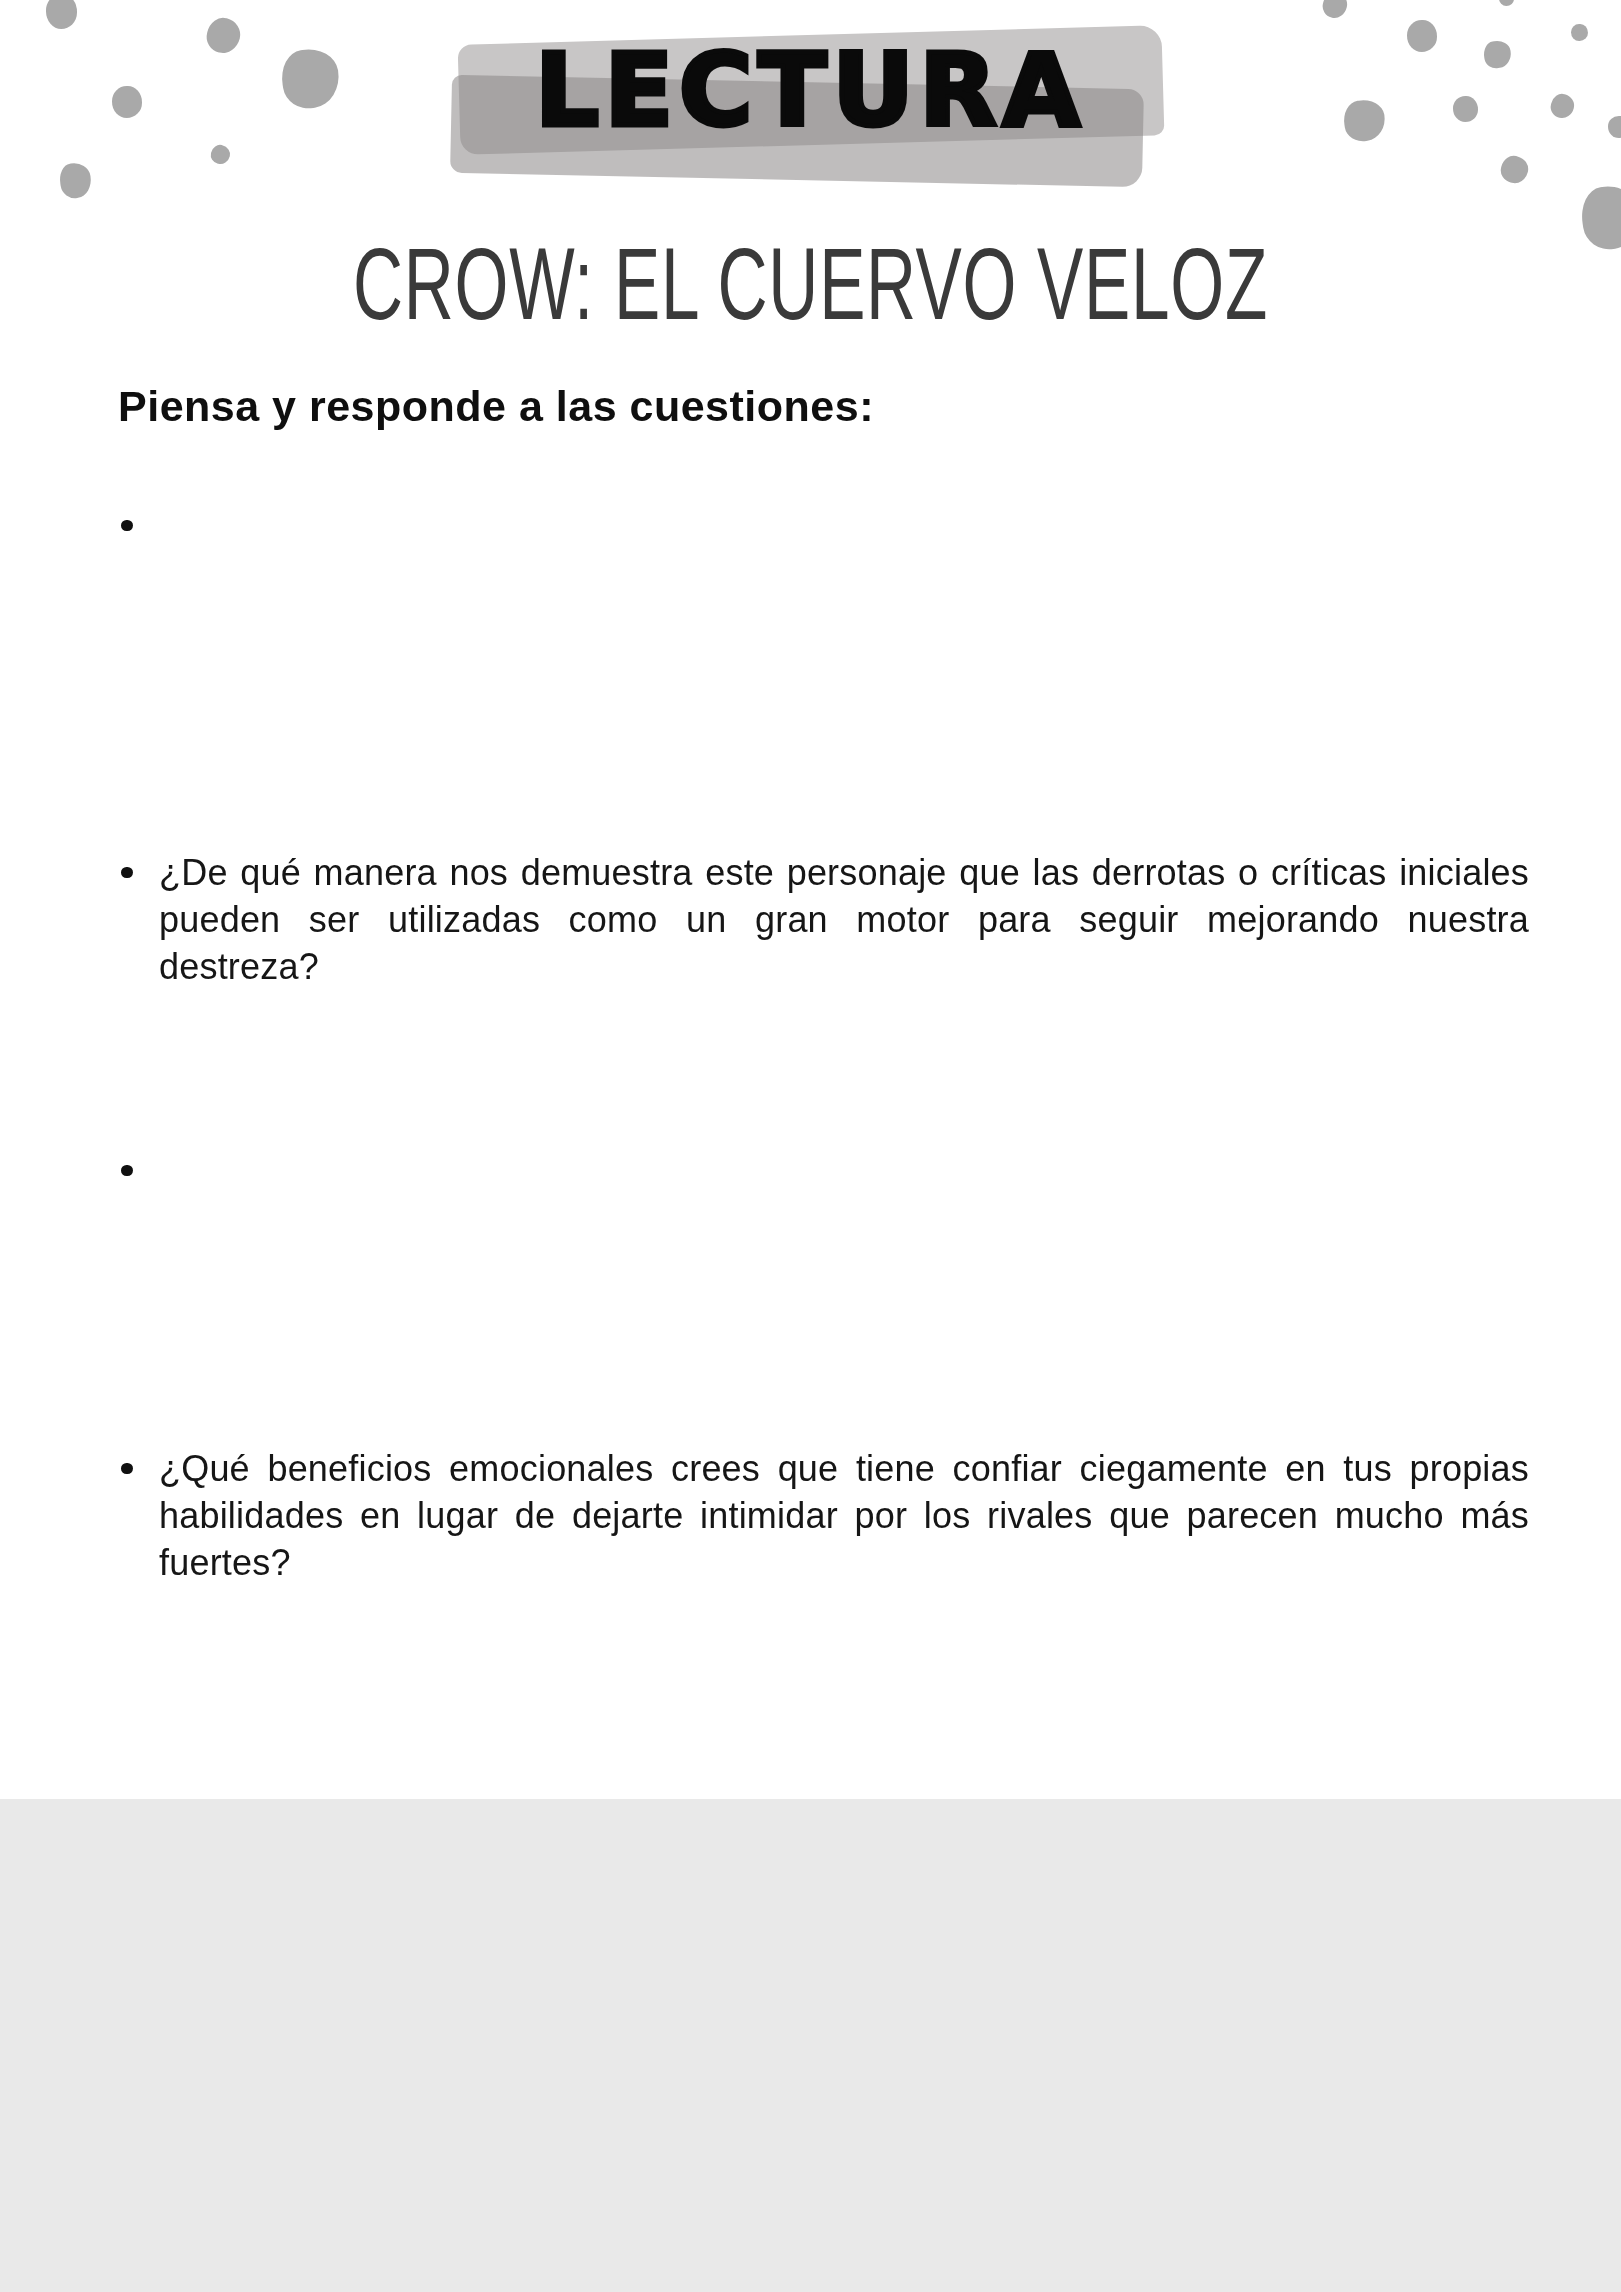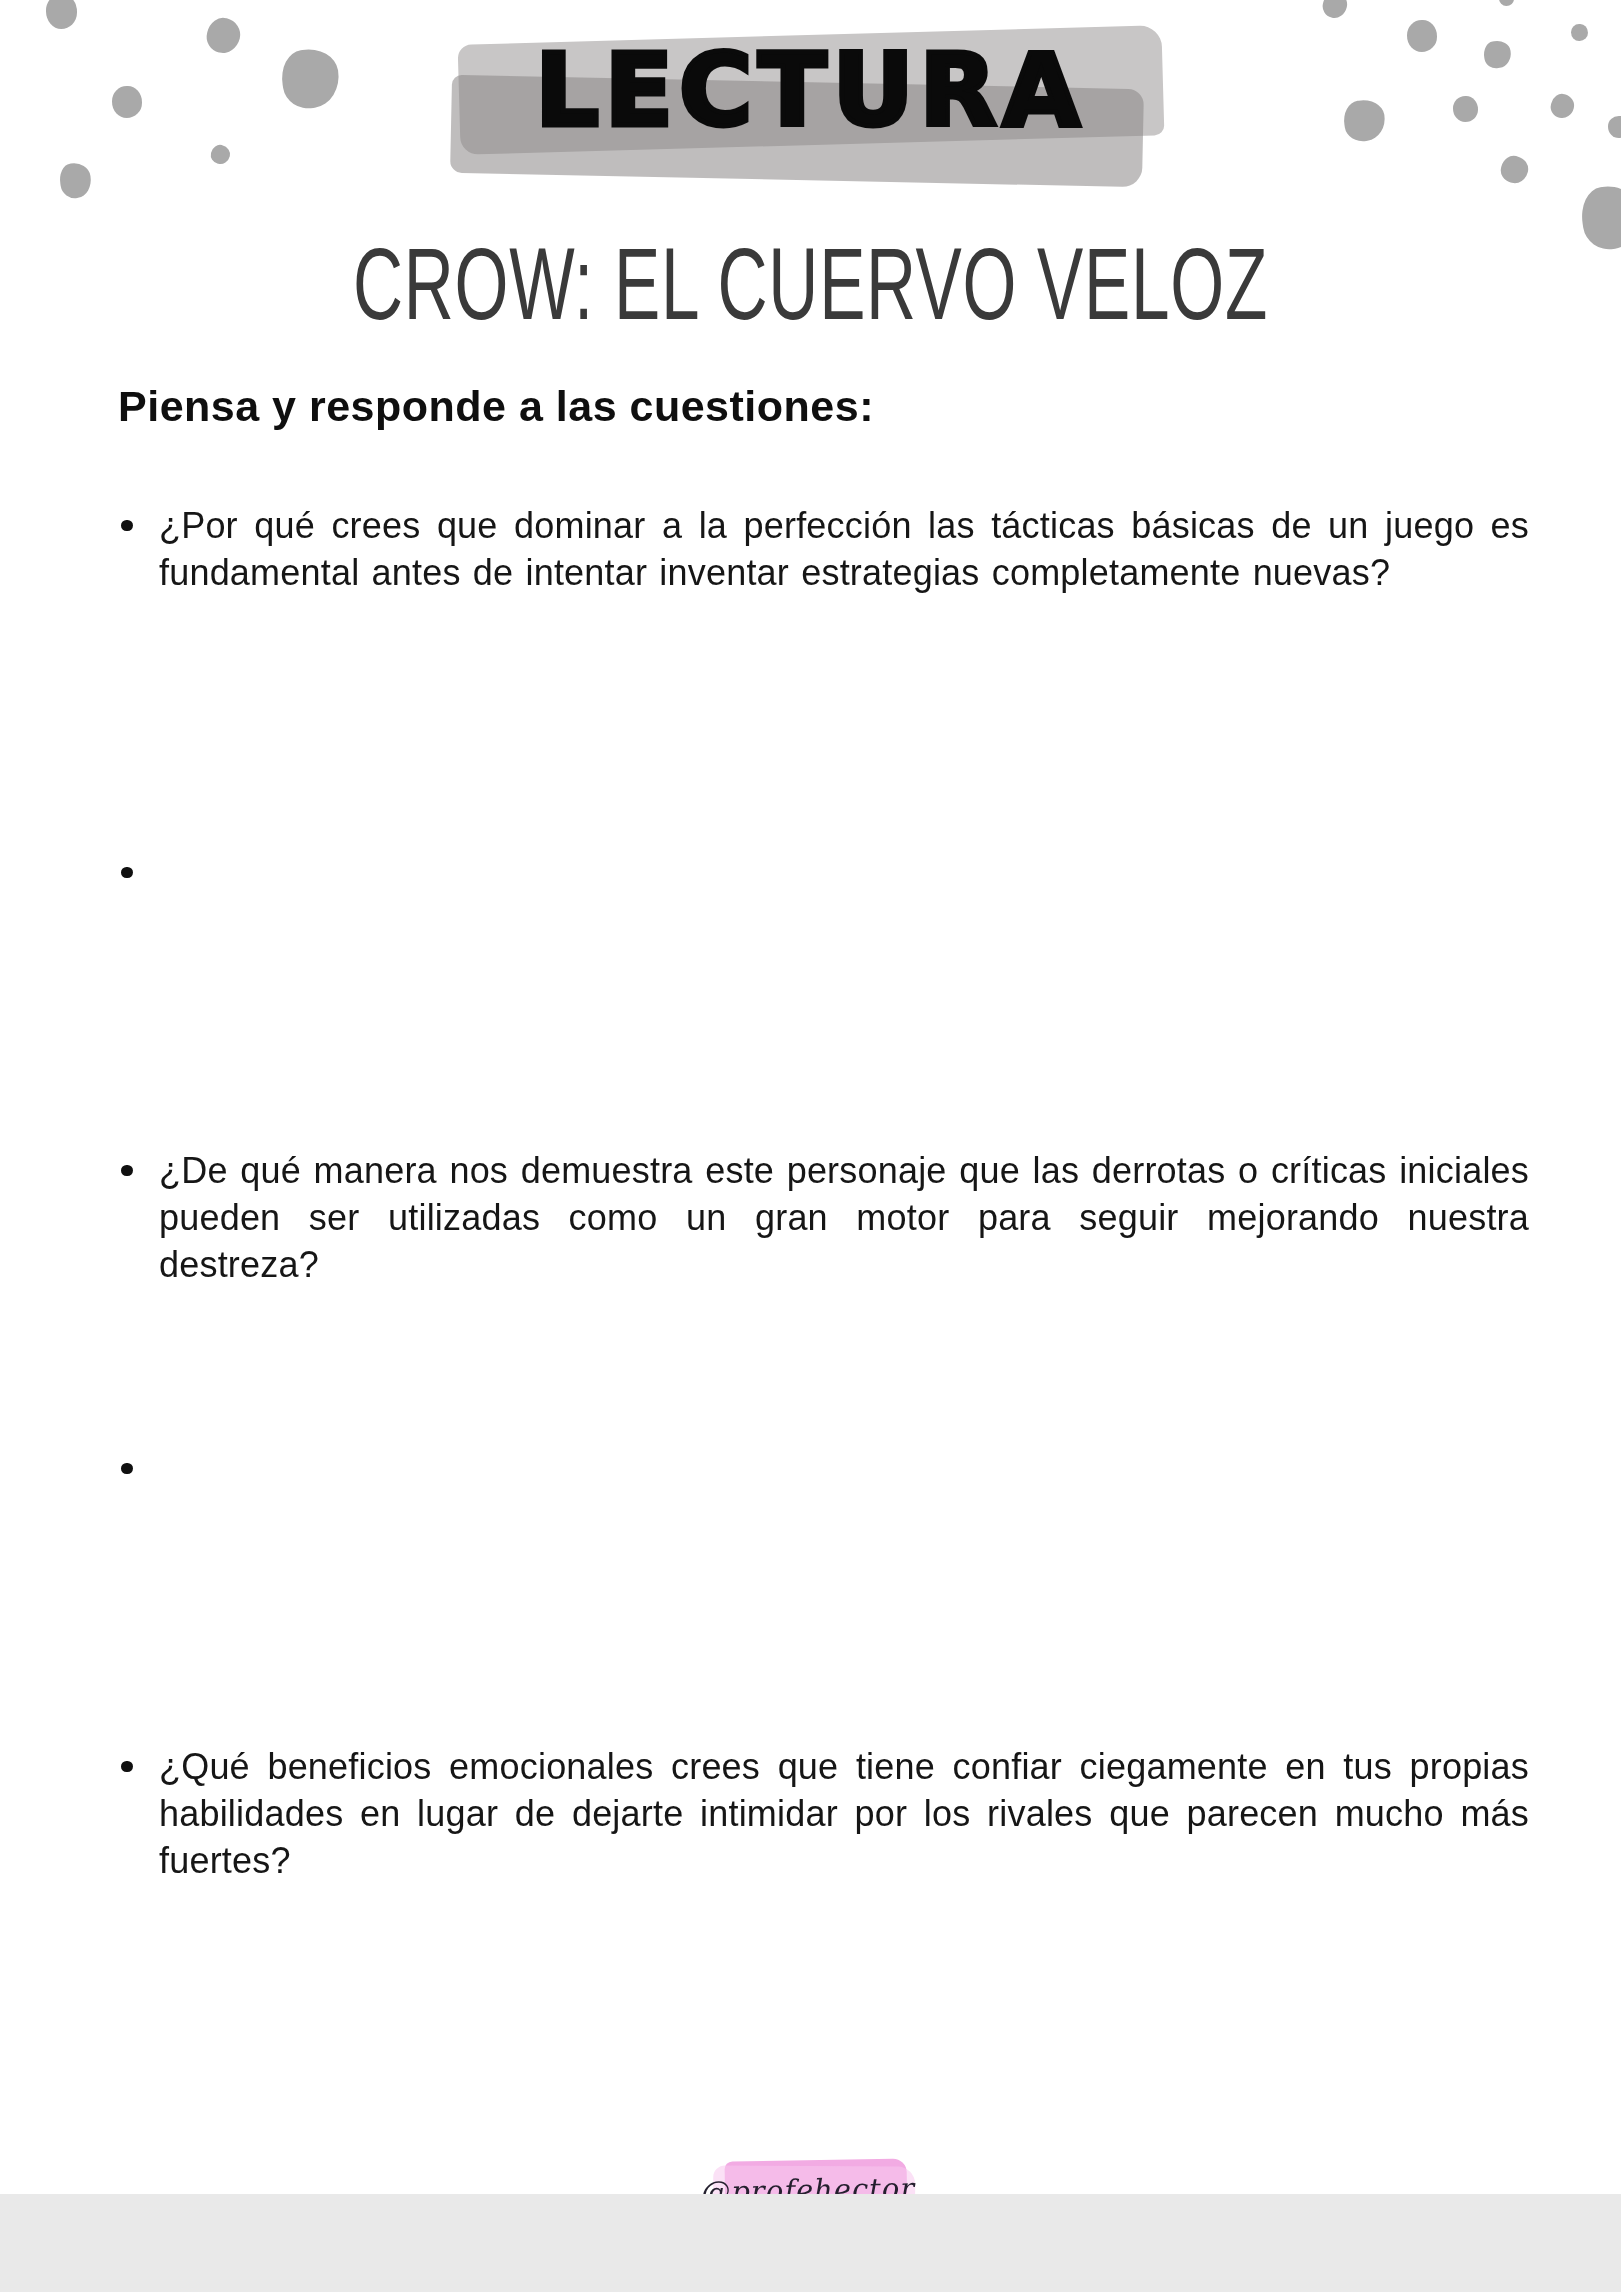--- a/index.html
+++ b/index.html
@@ -7,21 +7,21 @@
     --accent-pink-light:#f8c9ee;
     --dot-gray:#a9a9a9;
     --banner-gray-light:#c8c6c6;
     --banner-gray-mid:#8a8686;
     --ink:#161616;
   }
   *{margin:0;padding:0;box-sizing:border-box;}
   html,body{background:#e9e9e9;}
   .page{
     position:relative;
-    width:1621px;height:2194px;
+    width:1621px;height:1799px;
     margin:0 auto;
     background:#ffffff;
     overflow:hidden;
     font-family:"Liberation Sans", sans-serif;
     color:var(--ink);
   }
   
   .dot{position:absolute;background:var(--dot-gray);border-radius:50% 48% 52% 50% / 48% 52% 48% 52%;}
   .dot.r2{border-radius:46% 54% 50% 50% / 52% 48% 54% 46%;transform:rotate(14deg);}
   .dot.r3{border-radius:42% 58% 52% 48% / 55% 45% 58% 42%;transform:rotate(-9deg);}
@@ -136,24 +136,20 @@
     <h1 class="title">LECTURA</h1>
     <h2 class="subtitle">CROW: EL CUERVO VELOZ</h2>
   </header>
 
   <main>
     <h3 class="section-heading">Piensa y responde a las cuestiones:</h3>
 
     <ul class="questions">
       <li>
         <span class="bullet"></span>
-        <p class="question-text">¿Por qué crees que dominar a la perfección las tácticas básicas de un juego es fundamental antes de intentar inventar estrategias completamente nuevas?</p>
-      </li>
-      <li>
-        <span class="bullet"></span>
       </li>
       <li>
         <span class="bullet"></span>
         <p class="question-text">¿De qué manera nos demuestra este personaje que las derrotas o críticas iniciales pueden ser utilizadas como un gran motor para seguir mejorando nuestra destreza?</p>
       </li>
       <li>
         <span class="bullet"></span>
       </li>
       <li>
         <span class="bullet"></span>

